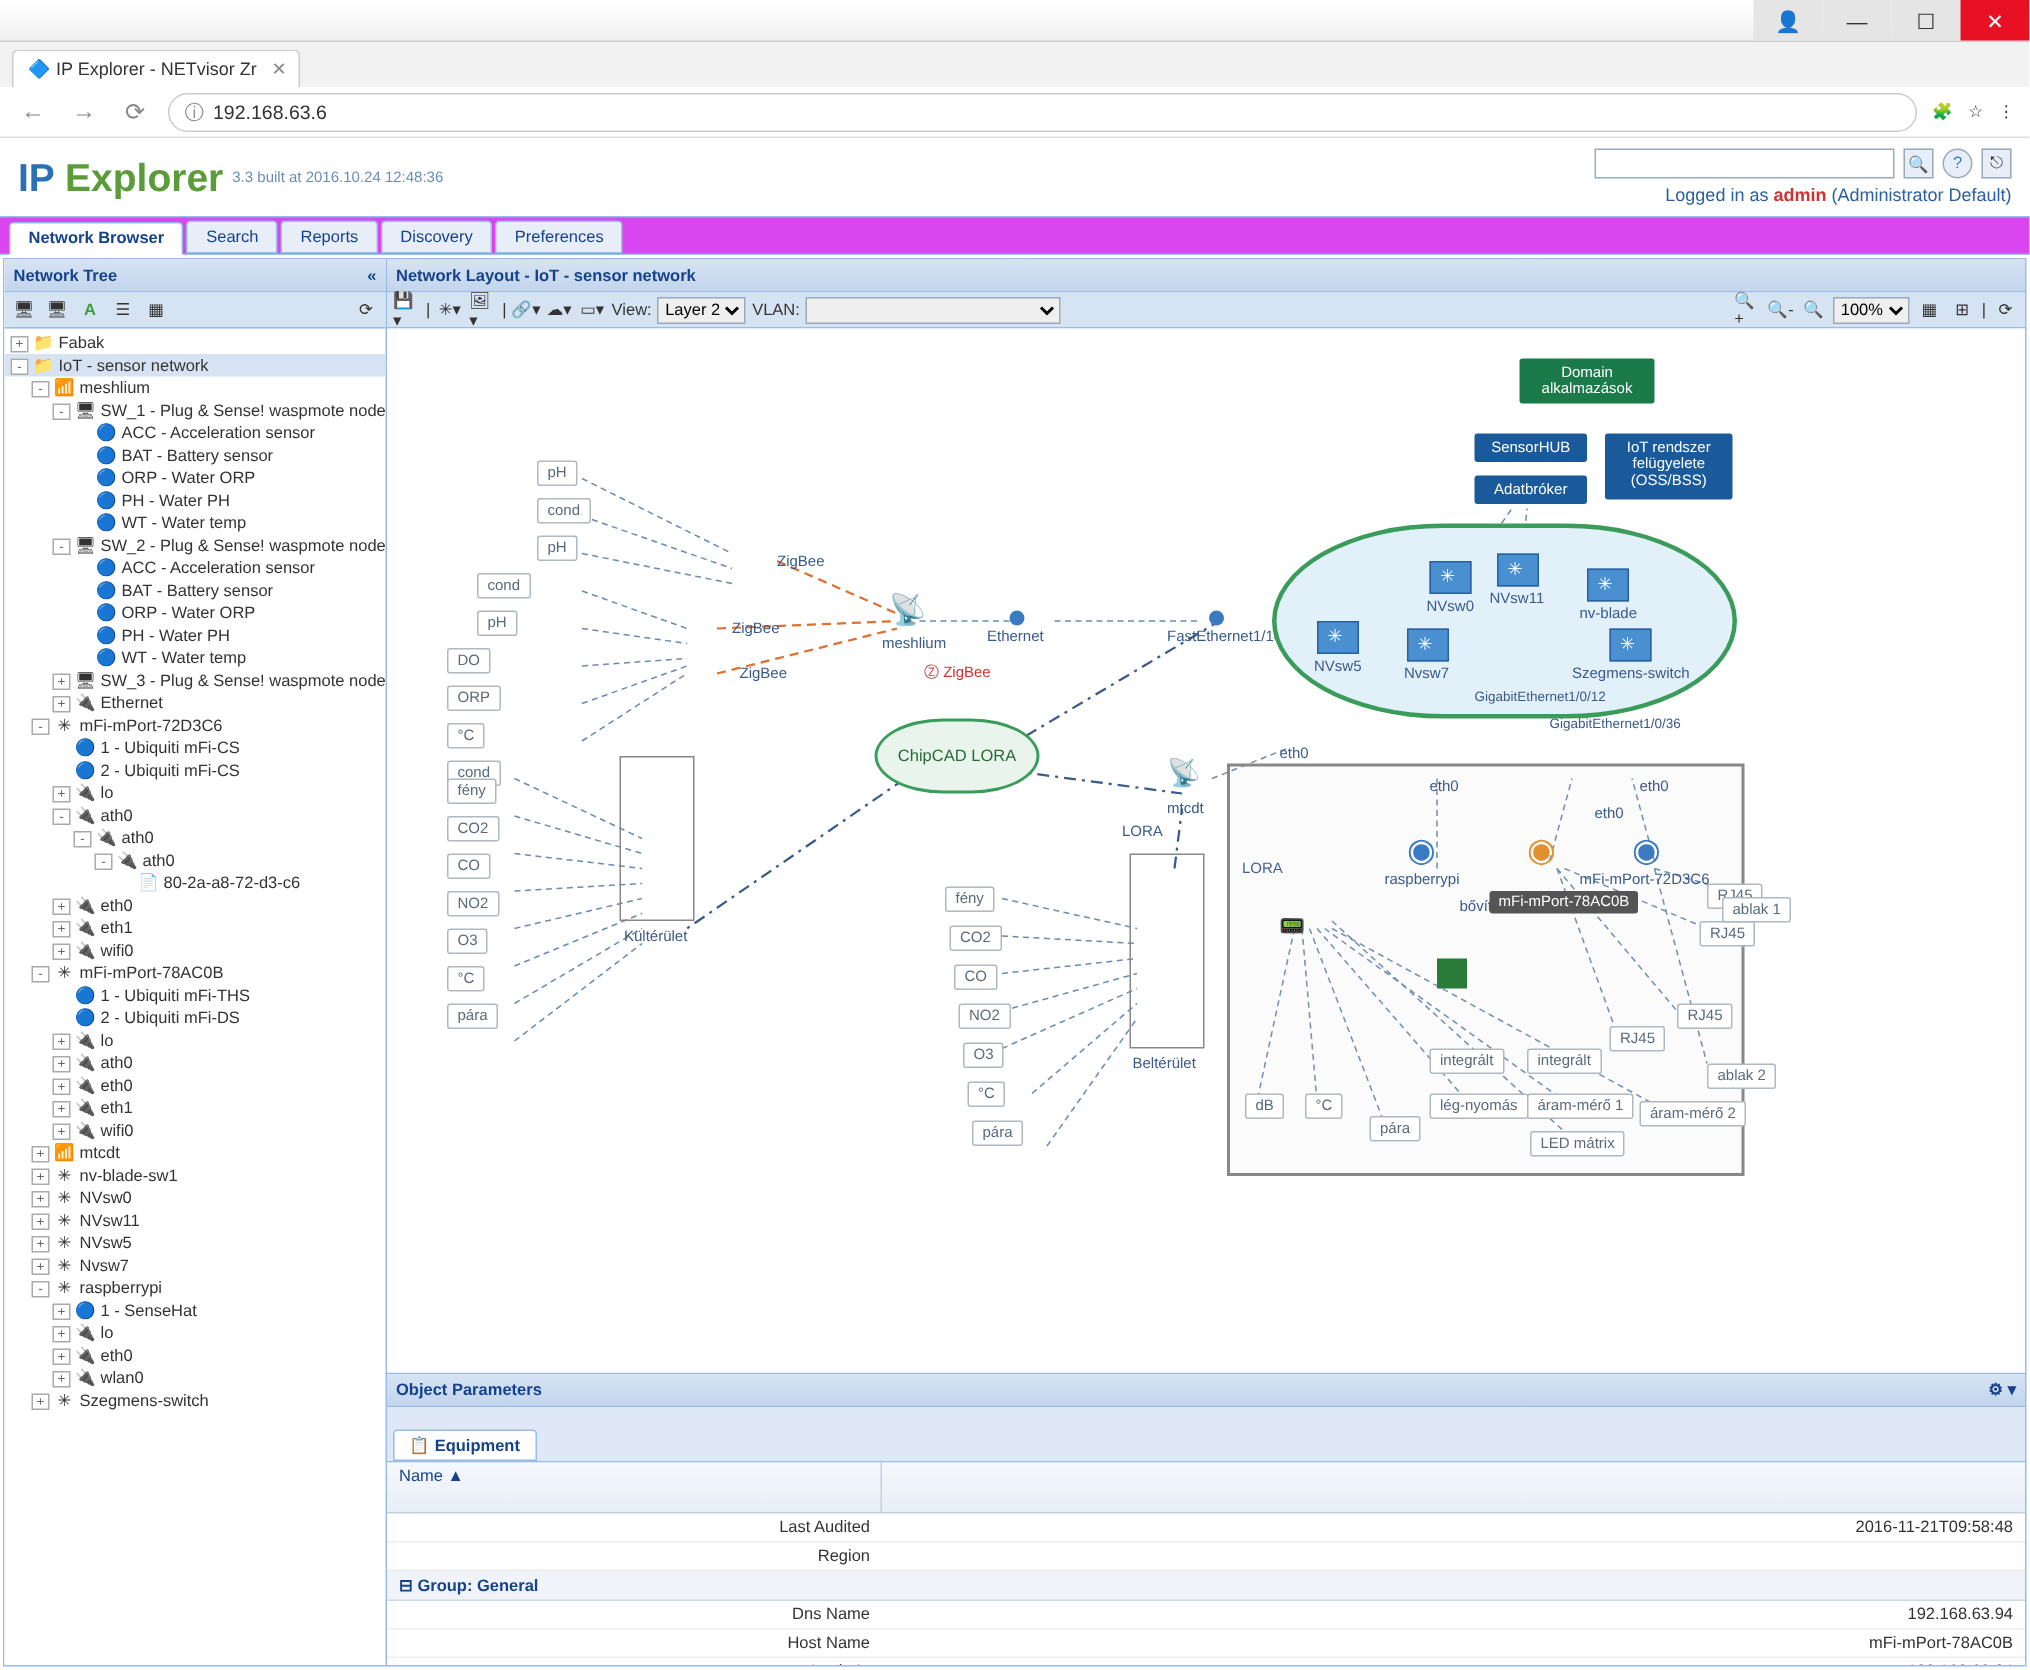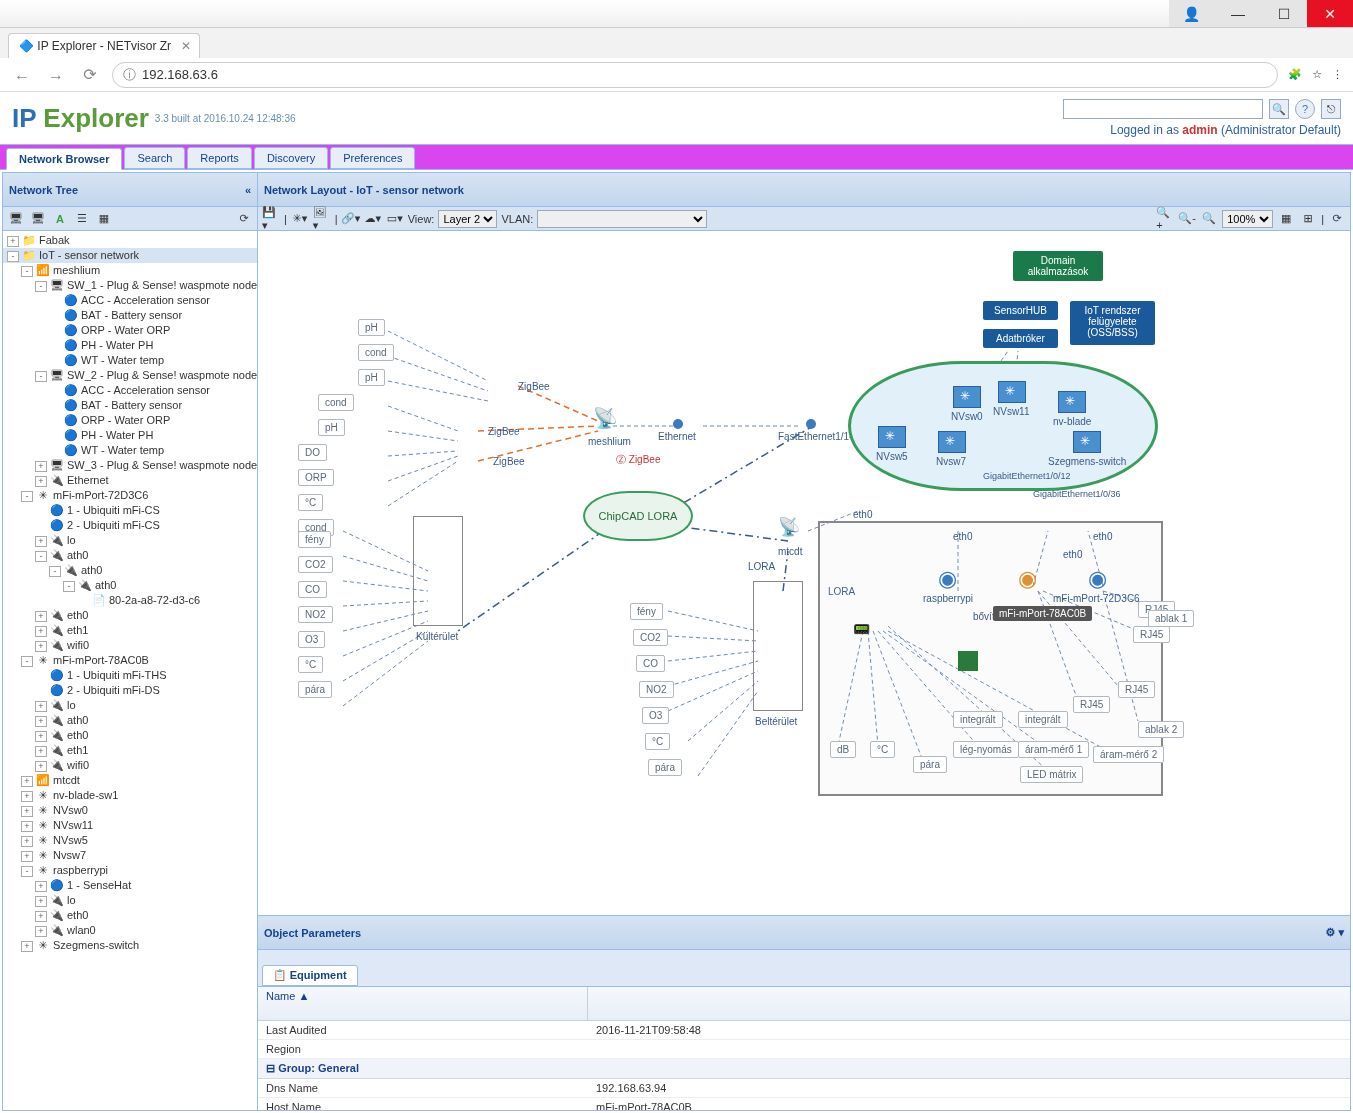--- a/index.html
+++ b/index.html
@@ -24,21 +24,21 @@
 .searchwrap { display: flex; align-items: center; gap: 6px; }
 .searchbox { width: 200px; height: 20px; border: 1px solid #9ab; }
 .iconbtn { width: 20px; height: 20px; border: 1px solid #9ab; background: #e8eef7; cursor: pointer; display: inline-flex; align-items: center; justify-content: center; font-size: 11px; }
 .loggedin { font-size: 12px; color: #2a5fa0; }
 .loggedin b { color: #c33; font-weight: bold; }
 .maintabs { height: 26px; background: #d946ef; border-top: 1px solid #99bbe8; border-bottom: 1px solid #99bbe8; display: flex; align-items: flex-end; padding: 0 6px; }
 .maintabs .tab { padding: 4px 12px; border: 1px solid #99bbe8; background: #e8eef7; color: #15428b; border-radius: 3px 3px 0 0; margin-right: 2px; cursor: pointer; font-size: 11px; }
 .maintabs .tab.active { background: #fff; border-bottom: 1px solid #fff; position: relative; top: 1px; font-weight: bold; }
 .workspace { flex: 1; display: flex; min-height: 0; border: 1px solid #99bbe8; margin: 2px; }
 .leftpanel { width: 255px; display: flex; flex-direction: column; border-right: 1px solid #99bbe8; background: #fff; }
-.panelhead { height: 34px; background: linear-gradient(#d6e3f3,#c3d6ed); border-bottom: 1px solid #99bbe8; color: #15428b; font-weight: bold; display: flex; align-items: center; padding: 0 6px; justify-content: space-between; }
+.panelhead { height: 22px; background: linear-gradient(#d6e3f3,#c3d6ed); border-bottom: 1px solid #99bbe8; color: #15428b; font-weight: bold; display: flex; align-items: center; padding: 0 6px; justify-content: space-between; }
 .panelhead .collapse { cursor: pointer; color: #15428b; }
 .tooliconbar { height: 24px; background: #d6e3f3; border-bottom: 1px solid #99bbe8; display: flex; align-items: center; gap: 4px; padding: 0 4px; }
 .ti { width: 18px; height: 18px; cursor: pointer; display: inline-flex; align-items: center; justify-content: center; font-size: 11px; }
 .tree { flex: 1; overflow-y: auto; padding: 2px 0; font-size: 11px; }
 .tn { white-space: nowrap; padding: 1px 4px; cursor: pointer; display: block; }
 .tn.sel { background: #d6e3f3; }
 .tn .tg { display: inline-block; width: 12px; text-align: center; color: #666; border: 1px solid #aaa; font-size: 9px; line-height: 9px; margin-right: 3px; background: #fff; }
 .tn .ic { display: inline-block; width: 14px; text-align: center; margin-right: 3px; }
 .centerpanel { flex: 1; display: flex; flex-direction: column; min-width: 0; }
 .canvastools { height: 24px; background: #d6e3f3; border-bottom: 1px solid #99bbe8; display: flex; align-items: center; gap: 4px; padding: 0 4px; font-size: 11px; }
@@ -56,21 +56,21 @@
 .devbox { position: absolute; border: 1px solid #888; width: 50px; height: 110px; }
 .building { position: absolute; border: 2px solid #888; background: rgba(200,200,200,0.08); }
 .tooltip { position: absolute; background: #555; color: #fff; padding: 2px 6px; font-size: 10px; border-radius: 2px; }
 .bottompanel { height: 195px; border-top: 1px solid #99bbe8; display: flex; flex-direction: column; }
 .eqtabs { height: 37px; background: #dfe8f6; border-bottom: 1px solid #99bbe8; display: flex; align-items: flex-end; padding: 0 4px; }
 .eqtabs .tab { padding: 3px 10px; border: 1px solid #99bbe8; background: #fff; color: #15428b; border-radius: 3px 3px 0 0; font-weight: bold; font-size: 11px; }
 .gridhead { height: 34px; background: linear-gradient(#f5f8fc,#e8eef7); border-bottom: 1px solid #c3d0e0; display: flex; }
 .gridhead div { padding: 3px 8px; border-right: 1px solid #c3d0e0; color: #15428b; }
 .gridbody { flex: 1; overflow-y: auto; }
 .gridrow { display: flex; border-bottom: 1px solid #eee; }
-.gridrow div { padding: 3px 8px; }
+.gridrow div { padding: 3px 8px; text-align: right; }
 .gridgroup { background: #f0f4fa; color: #15428b; font-weight: bold; padding: 3px 8px; border-bottom: 1px solid #d0d8e0; }
 svg.edges { position: absolute; top: 0; left: 0; width: 100%; height: 100%; pointer-events: none; }
 svg.edges line { stroke: #a0b0c0; stroke-width: 1; }
 svg.edges line.db { stroke-dasharray: 4 3; stroke: #6a8ab0; }
 svg.edges line.zig { stroke: #e07030; stroke-dasharray: 6 4; stroke-width: 1.5; }
 svg.edges line.dd { stroke: #3a5a8a; stroke-dasharray: 8 4 2 4; stroke-width: 1.5; }
 </style>
 </head>
 <body>
 

